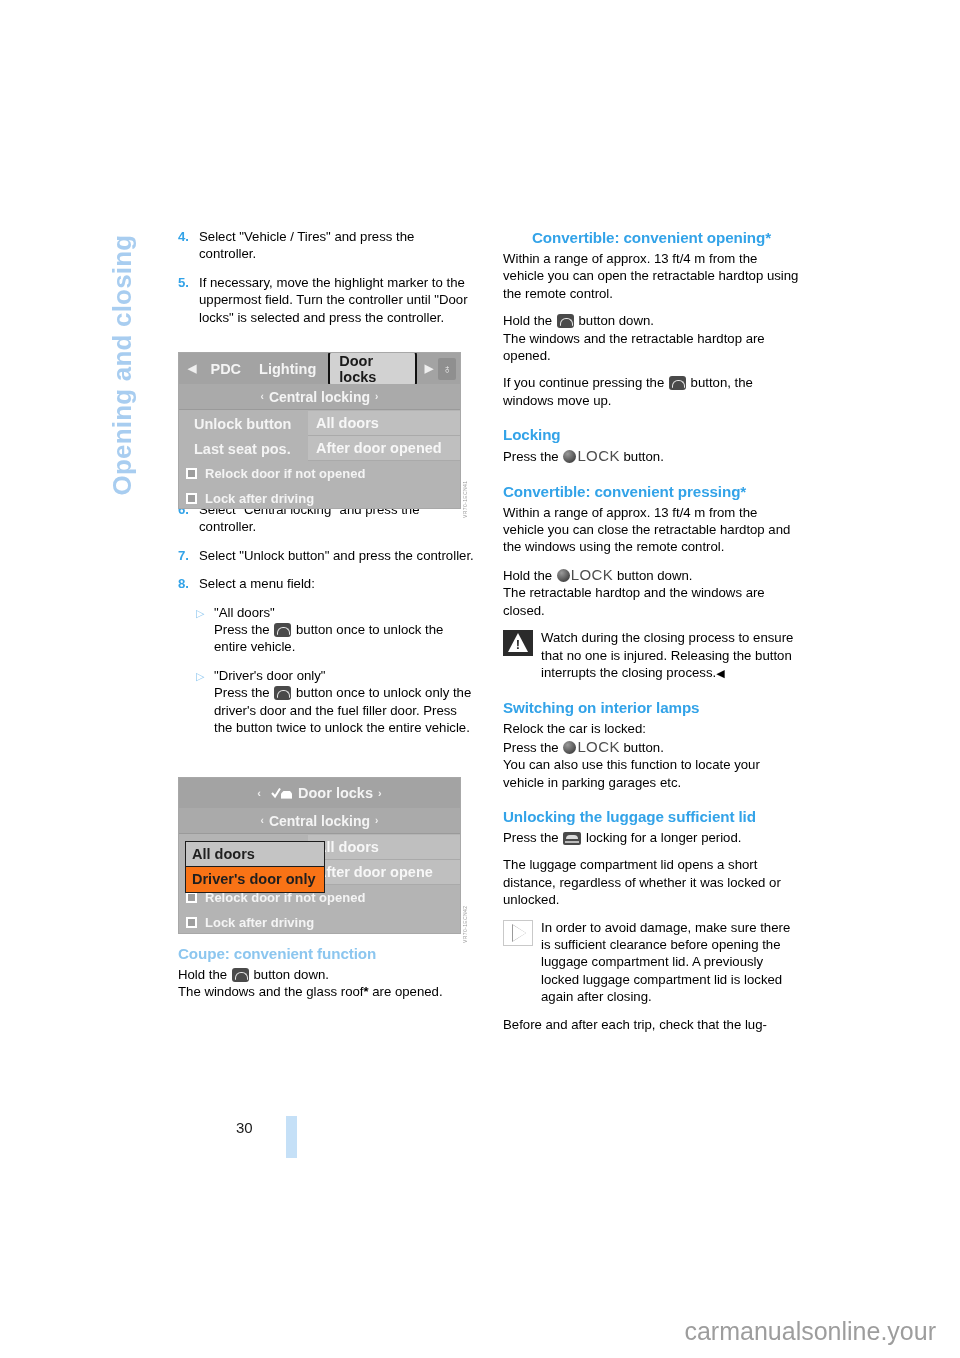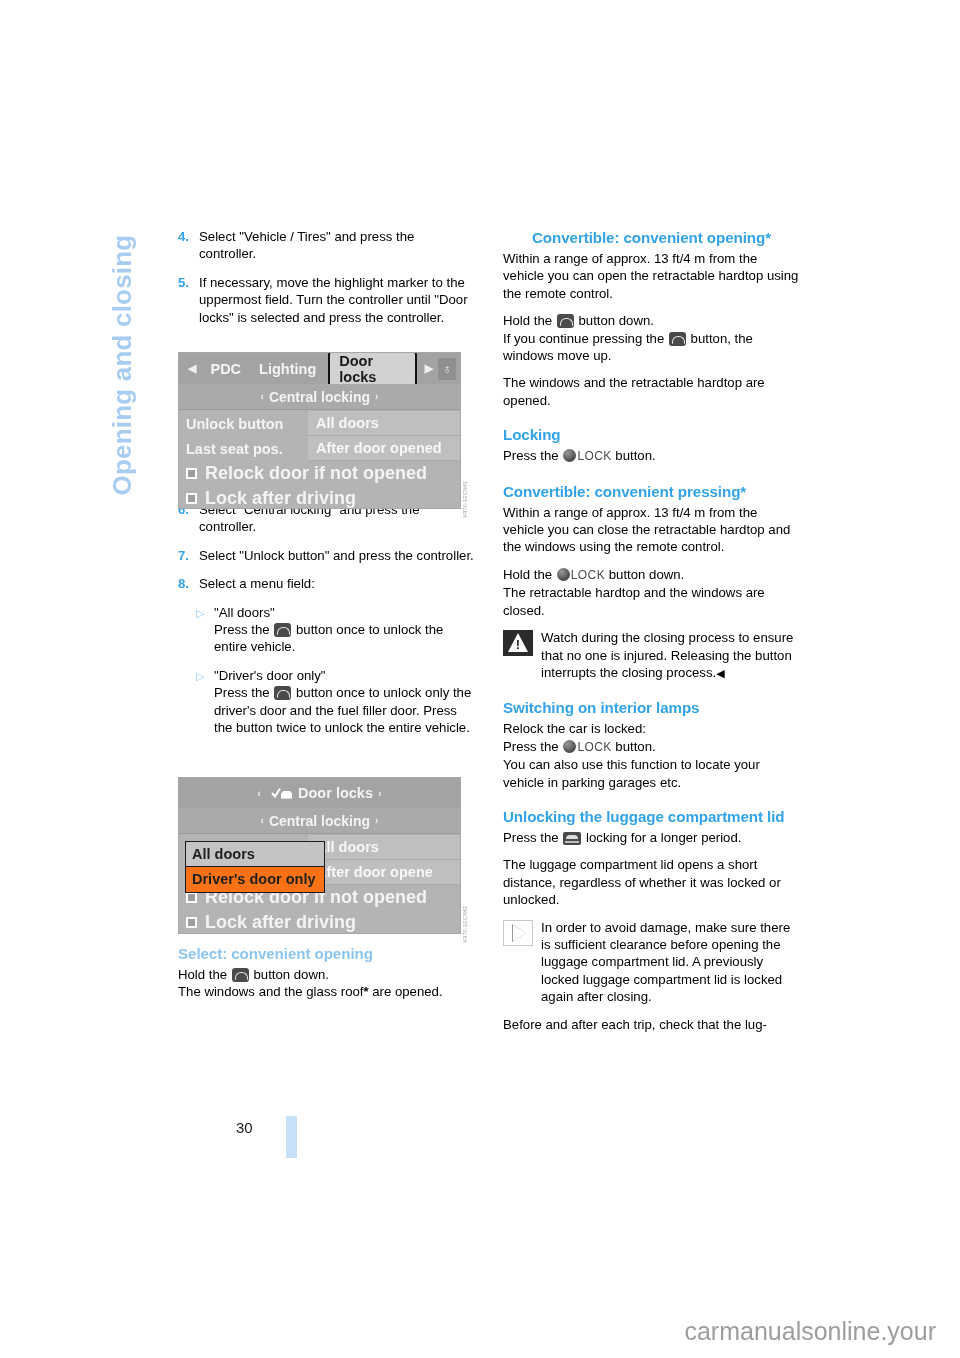--- a/index.html
+++ b/index.html
@@ -173,21 +173,21 @@
   }
   .ico-lock {
     display:inline-block;
     width:13px;height:13px;
     border-radius:50%;
     background:radial-gradient(circle at 35% 30%, #9a9a9a 0%, #4a4a4a 70%, #2e2e2e 100%);
     vertical-align:-2px;
     margin:0 1px;
   }
   .lock-word {
-    font-size:12px;
+    font-size:15px;
     letter-spacing:0.4px;
     color:#4d4d4d;
     font-family:"Liberation Sans",sans-serif;
   }
 
   sup.star { font-size:13px; font-weight:bold; vertical-align:0; }
 
   
   .shot {
     position:absolute;
@@ -238,34 +238,34 @@
   }
   .sh-subbar .sh-arrow { font-size:10px; }
   .sh-body { position:absolute; left:0; top:58px; right:0; bottom:0; background:#b4b4b4; }
 
   .sh-row {
     display:flex; align-items:center;
     height:25px;
     font-size:14.5px; font-weight:bold;
     color:#f4f4f4;
   }
-  .sh-label { width:129px; padding-left:7px; }
+  .sh-label { width:129px; padding-left:15px; }
   .sh-value {
     flex:1;
     background:#bfbfbf;
     height:25px;
     line-height:25px;
     padding-left:8px;
     border-bottom:1px solid #aaa;
     color:#f7f7f7;
     overflow:hidden; white-space:nowrap;
   }
   .sh-check {
     display:flex; align-items:center; height:25px;
-    font-size:18px; font-weight:bold; color:#f4f4f4;
+    font-size:13px; font-weight:bold; color:#f4f4f4;
     padding-left:7px;
   }
   .sh-box {
     width:11px;height:11px;
     border:2px solid #ffffff;
     background:#9d9d9d;
     margin-right:8px;
     flex:0 0 11px;
   }
 
@@ -389,35 +389,35 @@
       </div>
     </div>
 
     <div style="height:163px"></div>
 
     <div class="step">
       <div class="step-num">9.</div>
       <div class="step-txt">Press the controller.</div>
     </div>
 
-    <h2 class="head lightblue">Select: convenient opening</h2>
+    <h2 class="head lightblue">Coupe: convenient function</h2>
 
     <p class="tight"><span>Hold the </span><span class="ico-inline ico-unlock"></span><span> button down.</span></p>
     <p><span>The windows and the glass roof</span><sup class="star">*</sup><span> are opened.</span></p>
   </div>
 
   <div class="col col-right">
 
     <h2 class="head first">Convertible: convenient opening*</h2>
     <p>Within a range of approx. 13 ft/4 m from the vehicle you can open the retractable hardtop using the remote control.</p>
 
     <p class="tight"><span>Hold the </span><span class="ico-inline ico-unlock"></span><span> button down.</span></p>
+    <p>The windows and the retractable hardtop are opened.</p>
+
     <p><span>If you continue pressing the </span><span class="ico-inline ico-unlock"></span><span> button, the windows move up.</span></p>
-
-    <p>The windows and the retractable hardtop are opened.</p>
 
 
     <h2 class="head">Locking</h2>
     <p><span>Press the </span><span class="ico-lock"></span><span class="lock-word">LOCK</span><span> button.</span></p>
 
     <h2 class="head">Convertible: convenient pressing*</h2>
     <p>Within a range of approx. 13 ft/4 m from the vehicle you can close the retractable hardtop and the windows using the remote control.</p>
 
     <p class="tight"><span>Hold the </span><span class="ico-lock"></span><span class="lock-word">LOCK</span><span> button down.</span></p>
     <p>The retractable hardtop and the windows are closed.</p>
@@ -427,21 +427,21 @@
           <span class="ico-warn"></span>
         </span>
       <div class="note-first"><span>Watch during the closing process to ensure that no one is injured. Releasing the button interrupts the closing process.</span><span class="endmark">◀</span></div>
     </div>
 
     <h2 class="head">Switching on interior lamps</h2>
     <p class="tight">Relock the car is locked:</p>
     <p class="tight"><span>Press the </span><span class="ico-lock"></span><span class="lock-word">LOCK</span><span> button.</span></p>
     <p>You can also use this function to locate your vehicle in parking garages etc.</p>
 
-    <h2 class="head">Unlocking the luggage compartment lid</h2>
+    <h2 class="head">Unlocking the luggage sufficient lid</h2>
     <p><span>Press the </span><span class="ico-inline ico-trunk"></span><span> locking for a longer period.</span></p>
     <p>The luggage compartment lid opens a short distance, regardless of whether it was locked or unlocked.</p>
 
     <div class="note">
       <span class="note-icon">
           <span class="ico-caution"></span>
         </span>
       <div class="note-first">In order to avoid damage, make sure there is sufficient clearance before opening the luggage compartment lid. A previously locked luggage compartment lid is locked again after closing.</div>
     </div>
     <p class="tight">Before and after each trip, check that the lug-</p>

